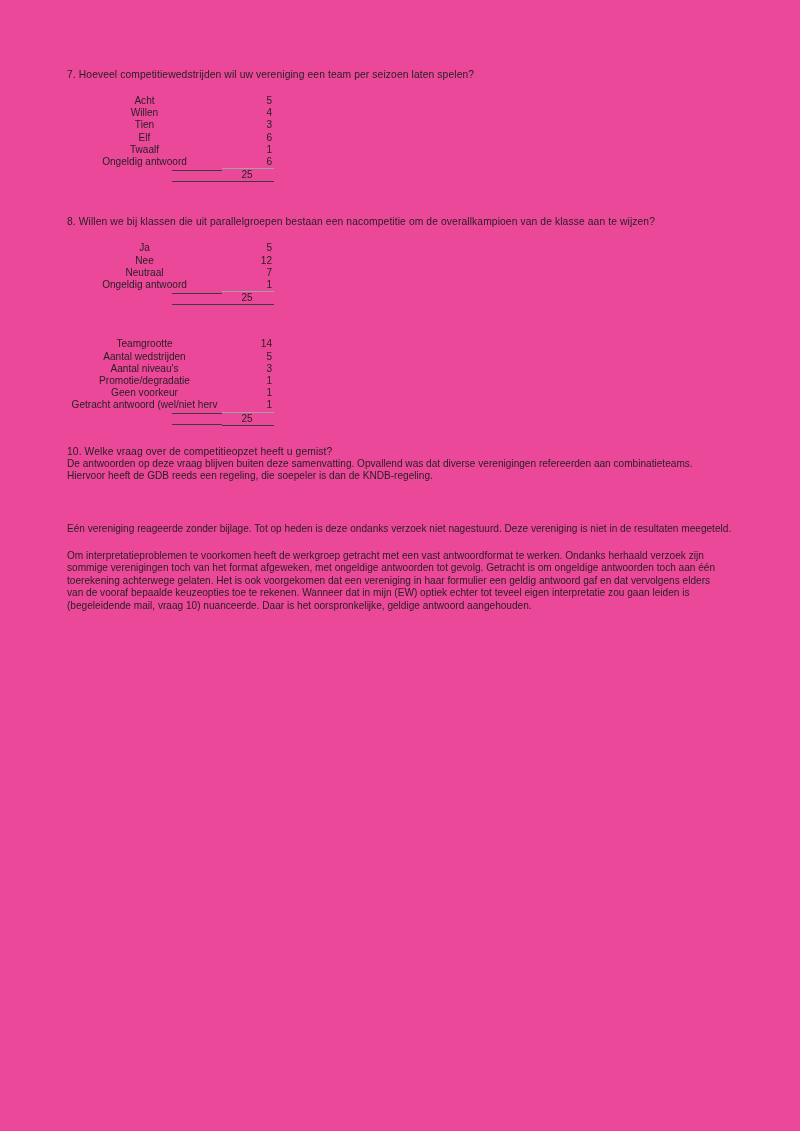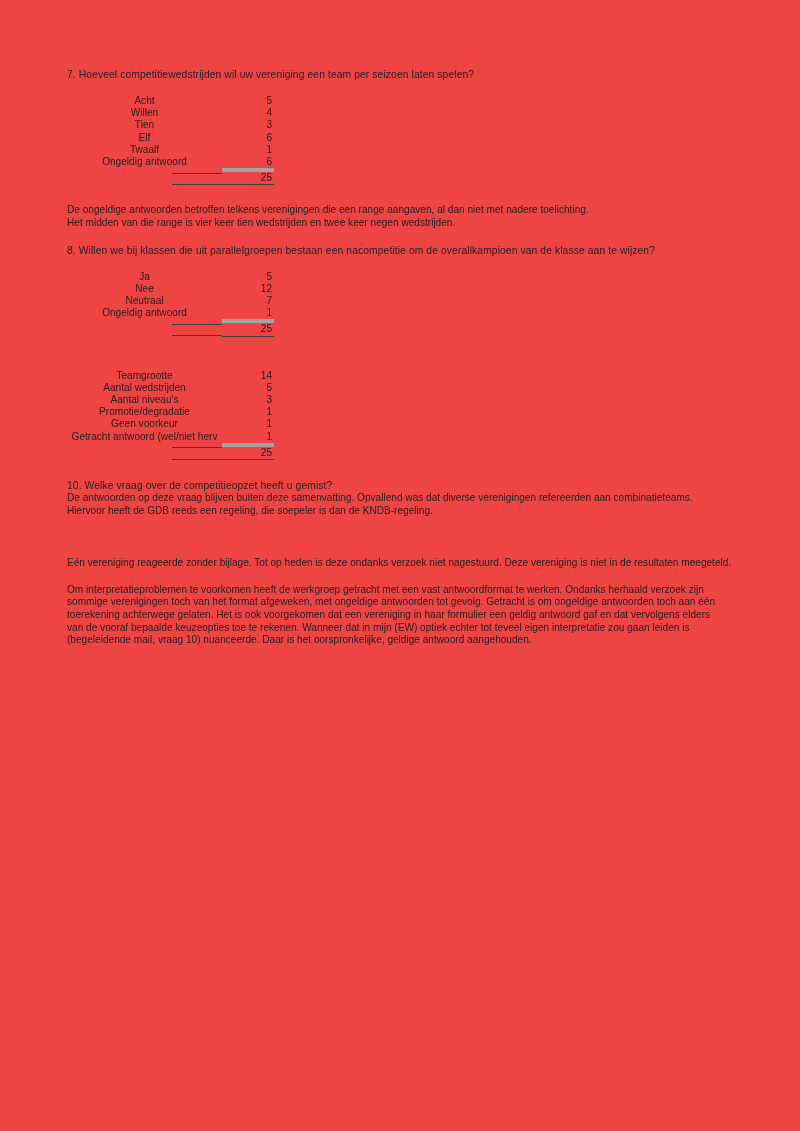--- a/index.html
+++ b/index.html
@@ -9,21 +9,21 @@
     background: #ffffff;
   }
   body {
     font-family: "Liberation Sans", sans-serif;
     color: #231f20;
   }
   .page {
     position: relative;
     width: 800px;
     height: 1131px;
-    background: #ef4444;
+    background: #ec4899;
     overflow: hidden;
   }
   .content {
     position: absolute;
     left: 67px;
     top: 68px;
     width: 666px;
   }
 
   
@@ -54,22 +54,23 @@
     text-align: center;
     width: 155px;
     overflow: hidden;
   }
   .tally td.value {
     text-align: right;
     width: 50px;
     padding-right: 2px;
   }
   .tally tr.total td.value {
-    border-top: 4px solid #a3a3a3;
+    border-top: 1px solid #a3a3a3;
     border-bottom: 1.6px solid #3b3b3b;
+    text-align: center;
   }
   
   .tally tr.total td.label-part {
     position: relative;
   }
   .rule-lead {
     display: block;
     position: absolute;
     right: 0;
     bottom: 0;
@@ -133,24 +134,20 @@
         <tr class="total">
           <td class="label-part">
             <span class="rule-lead"></span>
           </td>
           <td class="value">25</td>
         </tr>
       </tbody>
     </table>
 
     <div class="gap-lg"></div>
-    <p class="para">
-      <span class="ln">De ongeldige antwoorden betroffen telkens verenigingen die een range aangaven, al dan niet met nadere toelichting.</span>
-      <span class="ln">Het midden van die range is vier keer tien wedstrijden en twee keer negen wedstrijden.</span>
-    </p>
 
     <div class="gap-md"></div>
 
     <div class="q-heading">8. Willen we bij klassen die uit parallelgroepen bestaan een nacompetitie om de overallkampioen van de klasse aan te wijzen?</div>
     <div class="gap-md"></div>
 
     <table class="tally">
       <tbody>
         <tr>
           <td class="label">Ja</td>

